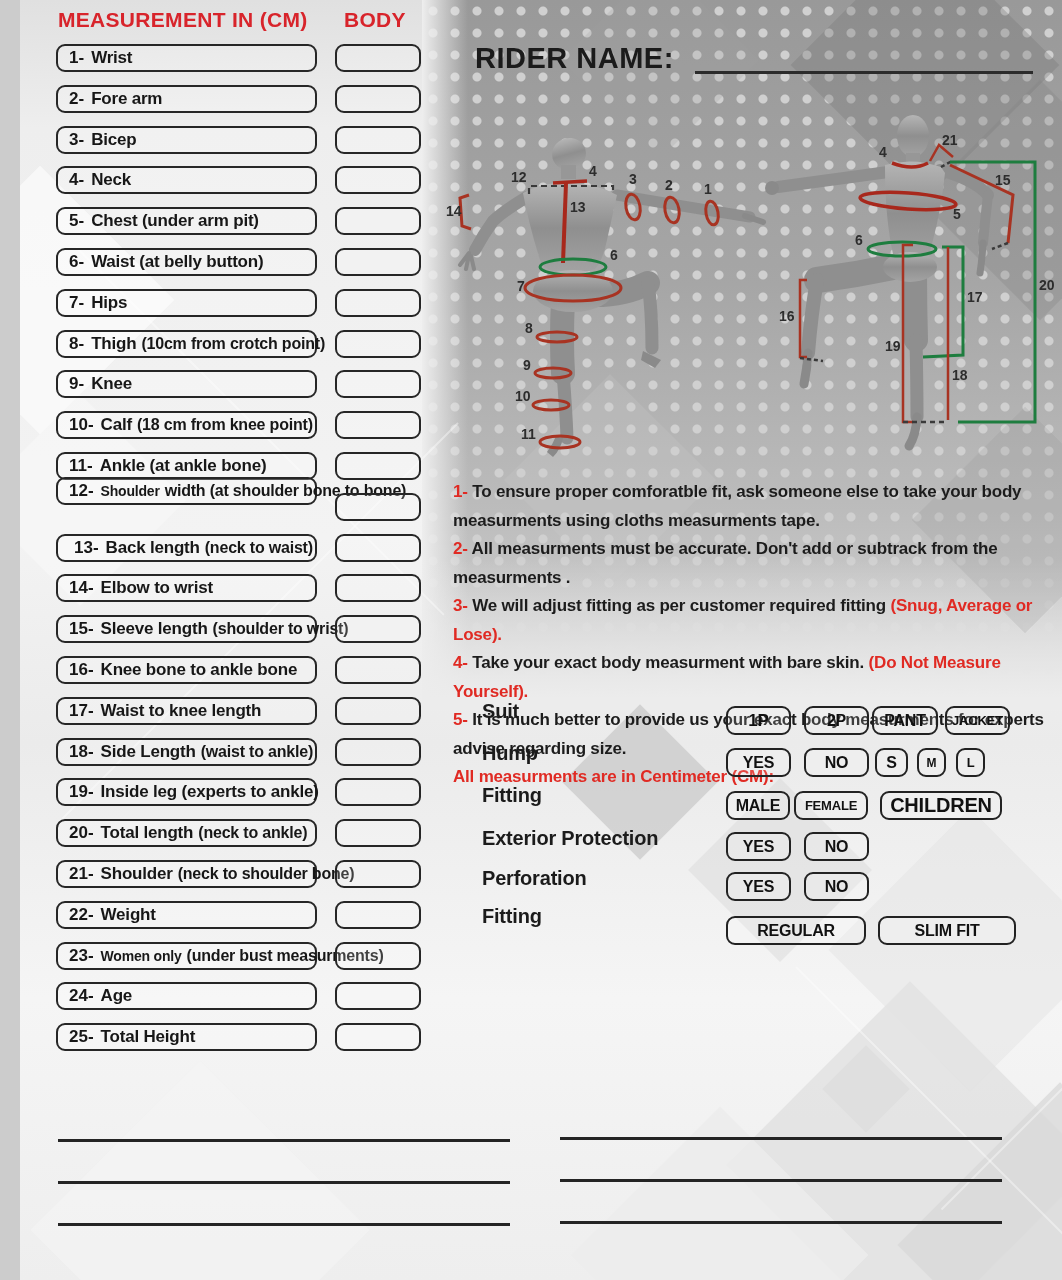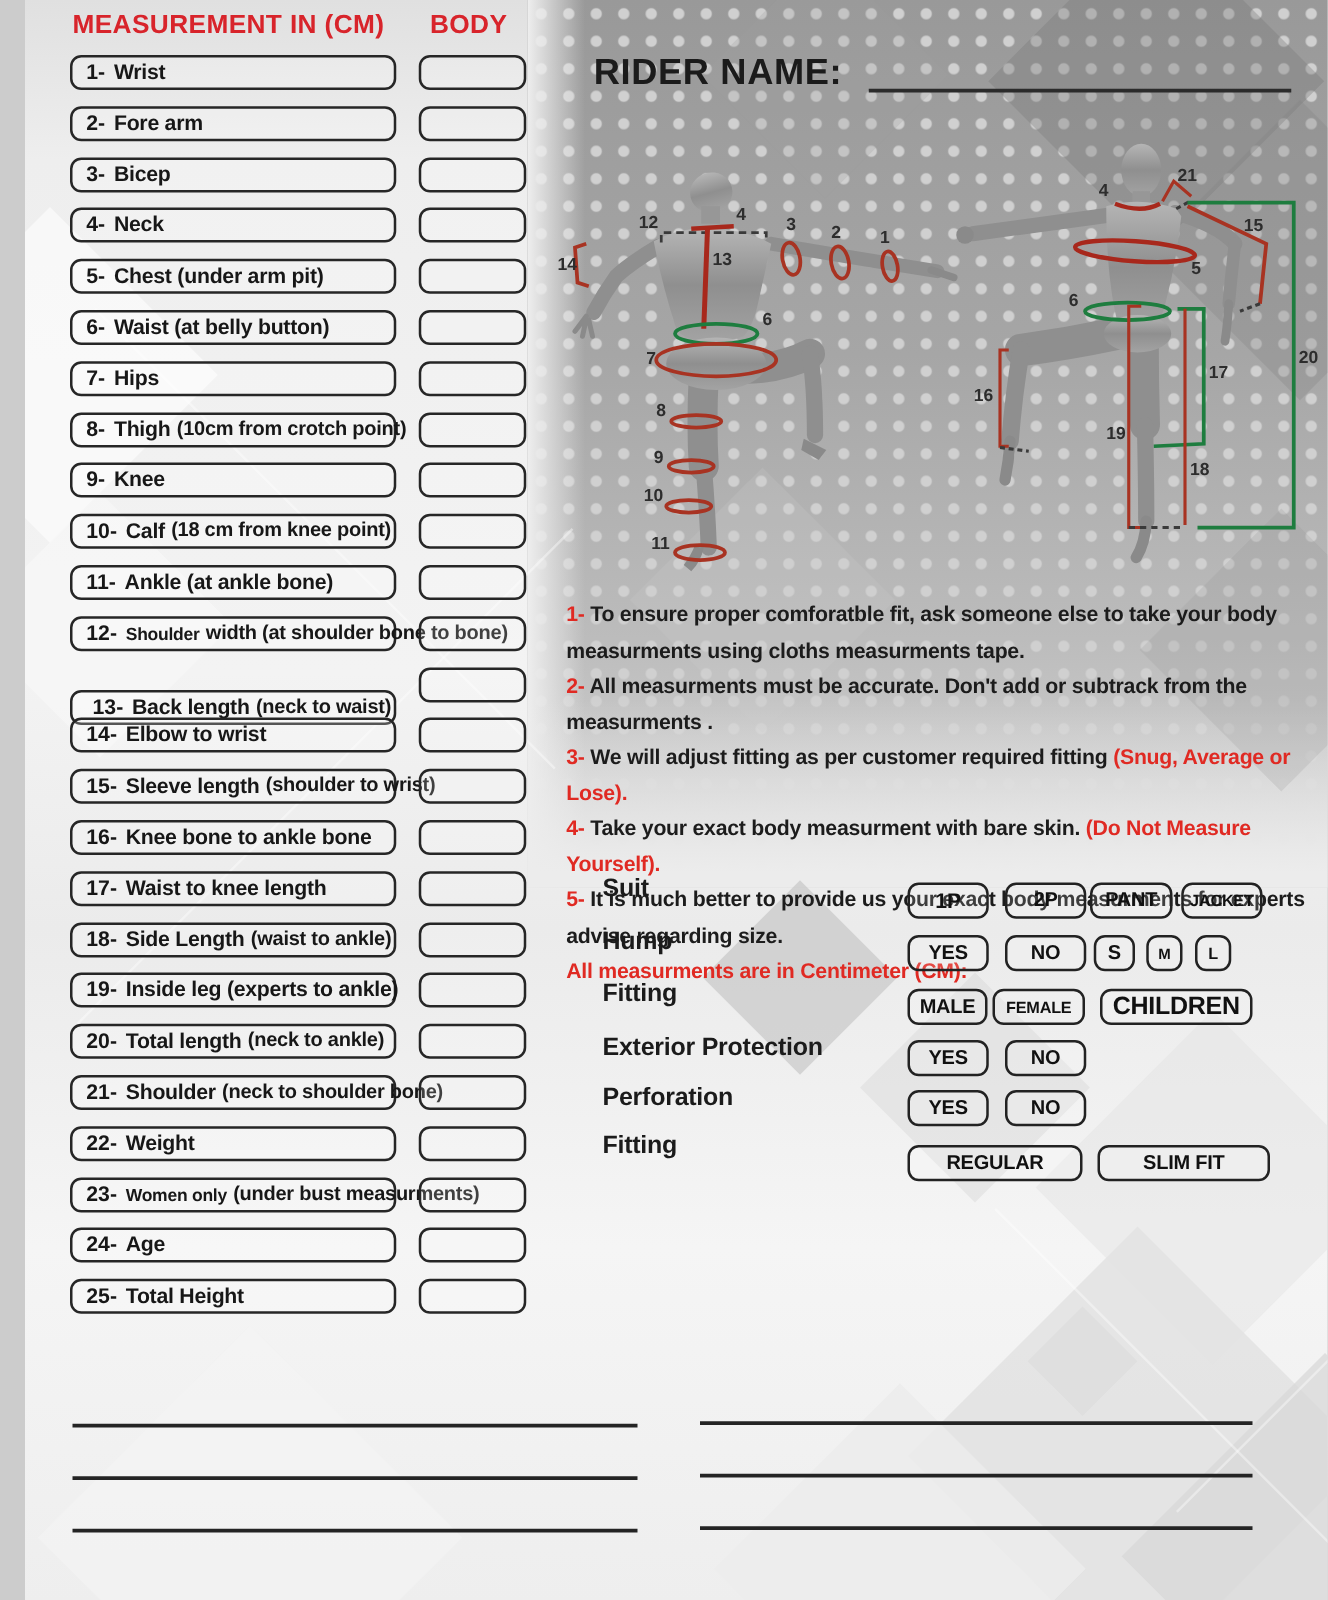--- a/index.html
+++ b/index.html
@@ -135,27 +135,27 @@
         <span class="m-num">10-</span>
         <span class="m-text">Calf</span>
         <span class="m-note">(18 cm from knee point)</span>
       </div>
       <div class="m-body" style="top: 411px;"></div>
       <div class="m-label" style="top: 452px;">
         <span class="m-num">11-</span>
         <span class="m-text">Ankle (at ankle bone)</span>
       </div>
       <div class="m-body" style="top: 452px;"></div>
-      <div class="m-label" style="top: 493px;">
+      <div class="m-label" style="top: 477px;">
         <span class="m-num">12-</span>
         <span class="m-text small">Shoulder</span>
         <span class="m-note">width (at shoulder bone to bone)</span>
       </div>
       <div class="m-body" style="top: 493px;"></div>
-      <div class="m-label" style="top: 552px; padding-left: 16px;">
+      <div class="m-label" style="top: 534px; padding-left: 16px;">
         <span class="m-num">13-</span>
         <span class="m-text">Back length</span>
         <span class="m-note">(neck to waist)</span>
       </div>
       <div class="m-body" style="top: 534px;"></div>
       <div class="m-label" style="top: 574px;">
         <span class="m-num">14-</span>
         <span class="m-text">Elbow to wrist</span>
       </div>
       <div class="m-body" style="top: 574px;"></div>

